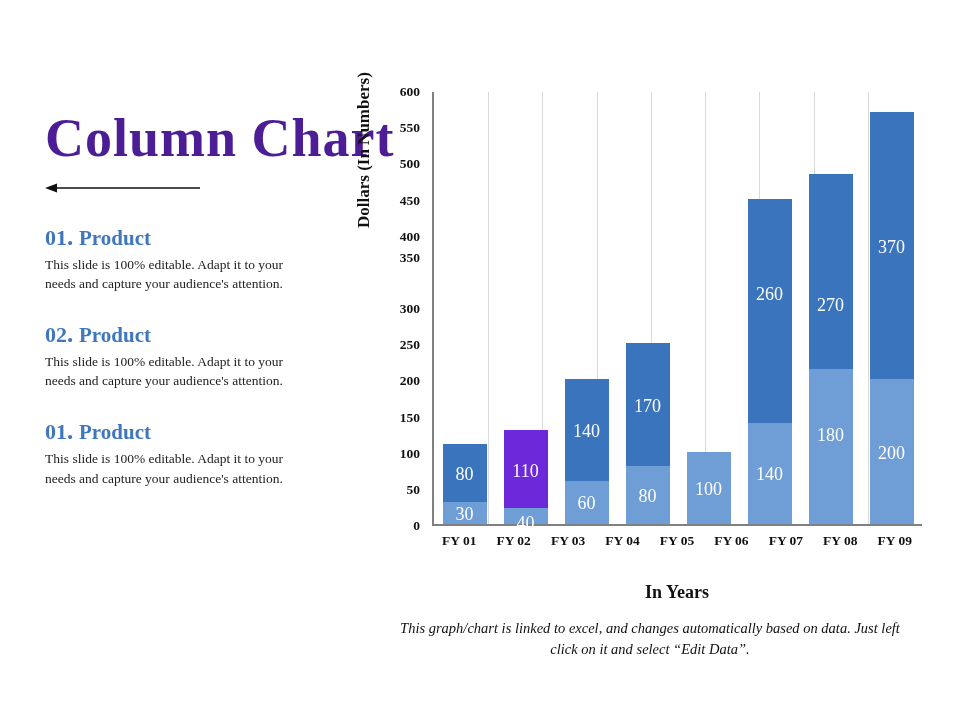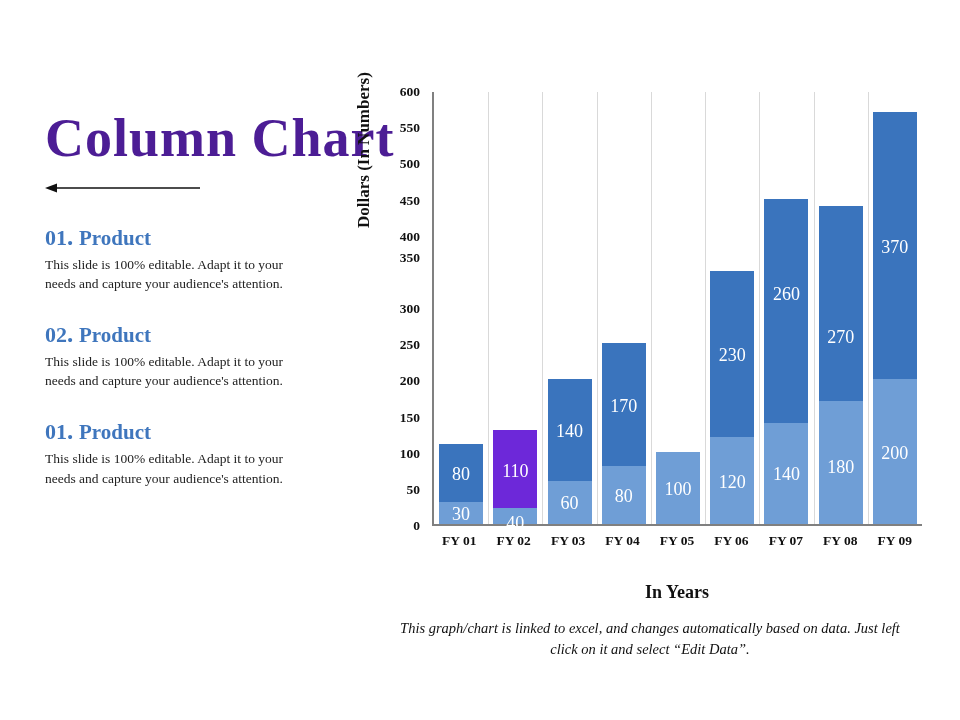--- a/index.html
+++ b/index.html
@@ -310,40 +310,32 @@
             <div class="seg bottom" style="height: 57.8667px; background: rgb(111, 158, 214);">
               <span style="top: 19.9333px;">80</span>
             </div>
           </div>
           <div class="bar-group">
             <div class="seg bottom" style="height: 72.3333px; background: rgb(111, 158, 214);">
               <span style="top: 27.1667px;">100</span>
             </div>
           </div>
           <div class="bar-group">
-            <div class="seg top" style="height: 166.367px; background: rgb(58, 116, 189);">
-              <span style="top: 74.1833px;">230</span>
-            </div>
-            <div class="seg bottom" style="height: 86.8px; background: rgb(111, 158, 214);">
-              <span style="top: 34.4px;">120</span>
-            </div>
-          </div>
-          <div class="bar-group">
             <div class="seg top" style="height: 224px; background: rgb(58, 116, 189);">
               <span style="top: 85.0333px;">260</span>
             </div>
             <div class="seg bottom" style="height: 101.267px; background: rgb(111, 158, 214);">
               <span style="top: 41.6333px;">140</span>
             </div>
           </div>
           <div class="bar-group">
             <div class="seg top" style="height: 195.3px; background: rgb(58, 116, 189);">
               <span style="top: 88.65px; margin-top: 33px;">270</span>
             </div>
-            <div class="seg bottom" style="height: 123px; background: rgb(111, 158, 214);">
+            <div class="seg bottom" style="height: 155px; background: rgb(111, 158, 214);">
               <span style="top: 56.1px;">180</span>
             </div>
           </div>
           <div class="bar-group">
             <div class="seg top" style="height: 267.633px; background: rgb(58, 116, 189);">
               <span style="top: 124.817px;">370</span>
             </div>
             <div class="seg bottom" style="height: 144.667px; background: rgb(111, 158, 214);">
               <span style="top: 63.3333px;">200</span>
             </div>

